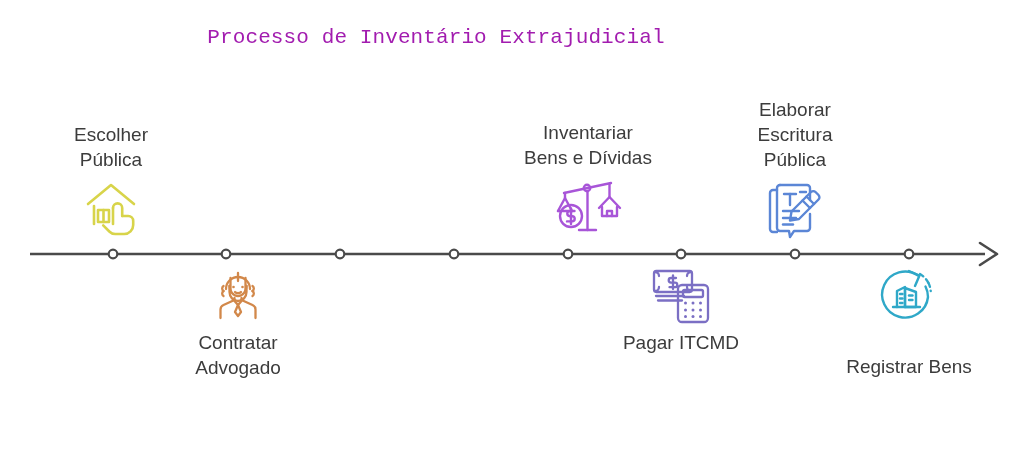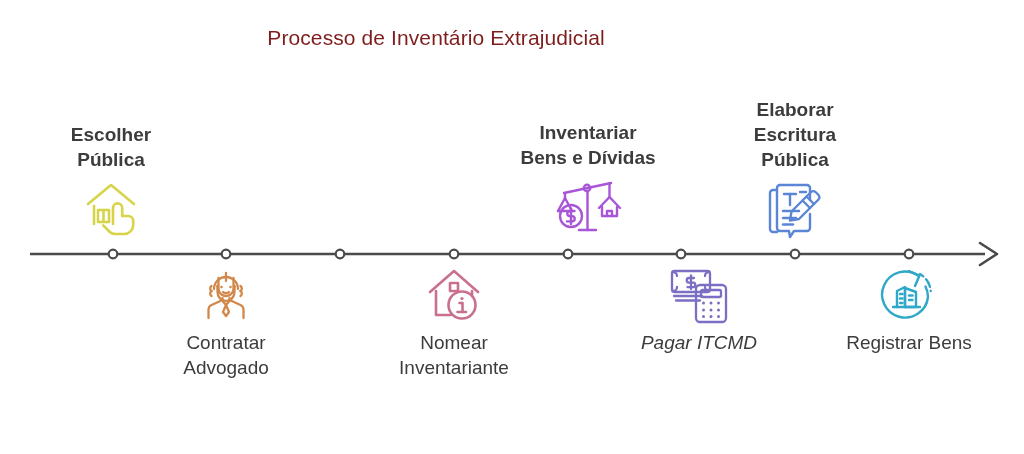--- a/index.html
+++ b/index.html
@@ -22,22 +22,23 @@
 
   
   .title {
     position: absolute;
     top: 24px;
     left: 0;
     width: 872px;
     text-align: center;
     font-size: 21px;
     line-height: 28px;
-    color: #7f1d1d;
+    color: #a21caf;
     letter-spacing: 0.1px;
+    font-family: Liberation Mono, monospace;
   }
 
   
   .axis-layer {
     position: absolute;
     left: 0;
     top: 0;
     width: 1024px;
     height: 454px;
     pointer-events: none;
@@ -47,21 +48,20 @@
   .step {
     position: absolute;
     width: 200px;
     display: flex;
     flex-direction: column;
     align-items: center;
   }
   .step.above {
     
     justify-content: flex-start;
-    font-weight: bold;
   }
   .step-label {
     font-size: 19px;
     line-height: 25px;
     color: #3c3c3c;
     text-align: center;
     white-space: pre-line;
   }
   .step-icon {
     display: block;
@@ -102,21 +102,21 @@
         <polyline points="14,28 14,46"></polyline>
         <rect x="18" y="32" width="11" height="12"></rect>
         <line x1="23.5" y1="32" x2="23.5" y2="44"></line>
         <path d="M33 30 v16"></path>
         <path d="M33 30 a4.6 4.6 0 0 1 9.2 0 v8"></path>
         <path d="M42.2 38 h6 a5 5 0 0 1 5 5 v4 a9 9 0 0 1 -9 9 h-9 a8 8 0 0 1 -5.6 -2.3 l-6.4 -6.4"></path>
       </svg>
     </div>
   </div>
 
-  <div class="step below" style="left:126px; top:266px;">
+  <div class="step below" style="left:138px; top:266px;">
     <div class="step-icon">
       <svg width="62" height="58" viewBox="0 0 62 58" fill="none" stroke="#d2884a" stroke-width="2.3" stroke-linecap="round" stroke-linejoin="round">
         <path d="M19 23 a12 12 0 0 1 24 0"></path>
         <path d="M23.5 12 v14"></path>
         <path d="M31 7 v8"></path>
         <path d="M38.5 12 v14"></path>
         <path d="M22.5 20 a8.5 10 0 0 0 17 0"></path>
         <path d="M22.5 20 v6 a8.5 9 0 0 0 17 0 v-6"></path>
         <circle cx="26.5" cy="21" r="1.3" fill="#d2884a" stroke="none"></circle>
         <circle cx="35.5" cy="21" r="1.3" fill="#d2884a" stroke="none"></circle>
@@ -129,36 +129,20 @@
         <path d="M31 39 l-3 7 3 4 3 -4 -3 -7"></path>
         <path d="M27.5 34 l-11 5 a5 5 0 0 0 -3 4.5 V52"></path>
         <path d="M34.5 34 l11 5 a5 5 0 0 1 3 4.5 V52"></path>
       </svg>
     </div>
     <div class="step-label">Contratar
 Advogado</div>
   </div>
 
 
-  <div class="step below" style="left:354px; top:266px;">
-    <div class="step-icon">
-      <svg width="62" height="58" viewBox="0 0 62 58" fill="none" stroke="#c9708f" stroke-width="2.6" stroke-linecap="round" stroke-linejoin="round">
-        <polyline points="7,26 31,5 55,26"></polyline>
-        <polyline points="13,25 13,49 28,49"></polyline>
-        <rect x="27" y="17" width="8" height="8"></rect>
-        <path d="M49 25 v5"></path>
-        <circle cx="39" cy="39" r="13.5"></circle>
-        <circle cx="39" cy="32.5" r="1.6" fill="#c9708f" stroke="none"></circle>
-        <path d="M36.5 37 h3 v9"></path>
-        <path d="M34.5 46 h8.5"></path>
-      </svg>
-    </div>
-    <div class="step-label">Nomear
-Inventariante</div>
-  </div>
 
   <div class="step above" style="left:488px; bottom:216px;">
     <div class="step-label">Inventariar
 Bens e Dívidas</div>
     <div class="step-icon">
       <svg width="68" height="62" viewBox="0 0 68 62" fill="none" stroke="#a855d8" stroke-width="2.4" stroke-linecap="round" stroke-linejoin="round">
 
         <line x1="10" y1="17" x2="57" y2="7"></line>
         <circle cx="33" cy="12" r="3.2"></circle>
 
@@ -174,21 +158,21 @@
         <polyline points="48,31 48,40 63,40 63,31"></polyline>
         <path d="M53 40 v-5 h5 v5"></path>
 
         <circle cx="17" cy="40" r="11"></circle>
         <path d="M20.5 35 h-4.6 a2.6 2.6 0 0 0 0 5.2 h2.2 a2.6 2.6 0 0 1 0 5.2 H13"></path>
         <line x1="17" y1="32.5" x2="17" y2="48"></line>
       </svg>
     </div>
   </div>
 
-  <div class="step below" style="left:599px; top:266px;font-style:italic;">
+  <div class="step below" style="left:581px; top:266px;">
     <div class="step-icon">
       <svg width="66" height="58" viewBox="0 0 66 58" fill="none" stroke="#7b6fc4" stroke-width="2.3" stroke-linecap="round" stroke-linejoin="round">
 
         <rect x="6" y="5" width="38" height="21" rx="2.4"></rect>
         <path d="M11 10 a4 4 0 0 0 -4 -4"></path>
         <path d="M39 10 a4 4 0 0 1 4 -4"></path>
         <path d="M11 21 a4 4 0 0 1 -4 4"></path>
         <path d="M39 21 a4 4 0 0 0 4 4"></path>
         <path d="M28 12 h-5 a2.3 2.3 0 0 0 0 4.6 h4 a2.3 2.3 0 0 1 0 4.6 h-5.5"></path>
         <line x1="25" y1="9.5" x2="25" y2="23"></line>
@@ -232,21 +216,21 @@
         <line x1="20" y1="40" x2="33" y2="40"></line>
         <line x1="20" y1="46.5" x2="30" y2="46.5"></line>
 
         <path d="M43.5 18.5 l7.5 7.5 -15 15 -9 1.5 1.5 -9 z"></path>
         <line x1="39.5" y1="22.5" x2="47" y2="30"></line>
         <path d="M51 26 l4.5 -4.5 a3.2 3.2 0 0 0 0 -4.5 l-3 -3 a3.2 3.2 0 0 0 -4.5 0 L43.5 18.5"></path>
       </svg>
     </div>
   </div>
 
-  <div class="step below" style="left:809px; top:266px;">
+  <div class="step below" style="left:809px; top:266px;gap:24px;">
     <div class="step-icon">
       <svg width="62" height="58" viewBox="0 0 62 58" fill="none" stroke="#2fa8c8" stroke-width="2.4" stroke-linecap="round" stroke-linejoin="round">
 
         <path d="M40 9.5 A23 23 0 1 0 50 31 A23 23 0 0 0 47.5 20.5"></path>
 
         <path d="M42 8 a23 23 0 0 1 8.5 9" stroke-dasharray="4 4"></path>
         <path d="M50.5 17 a23 23 0 0 1 2.2 8" stroke-dasharray="4 4"></path>
 
         <polyline points="31,5 41.5,9.5 37,20"></polyline>
 

